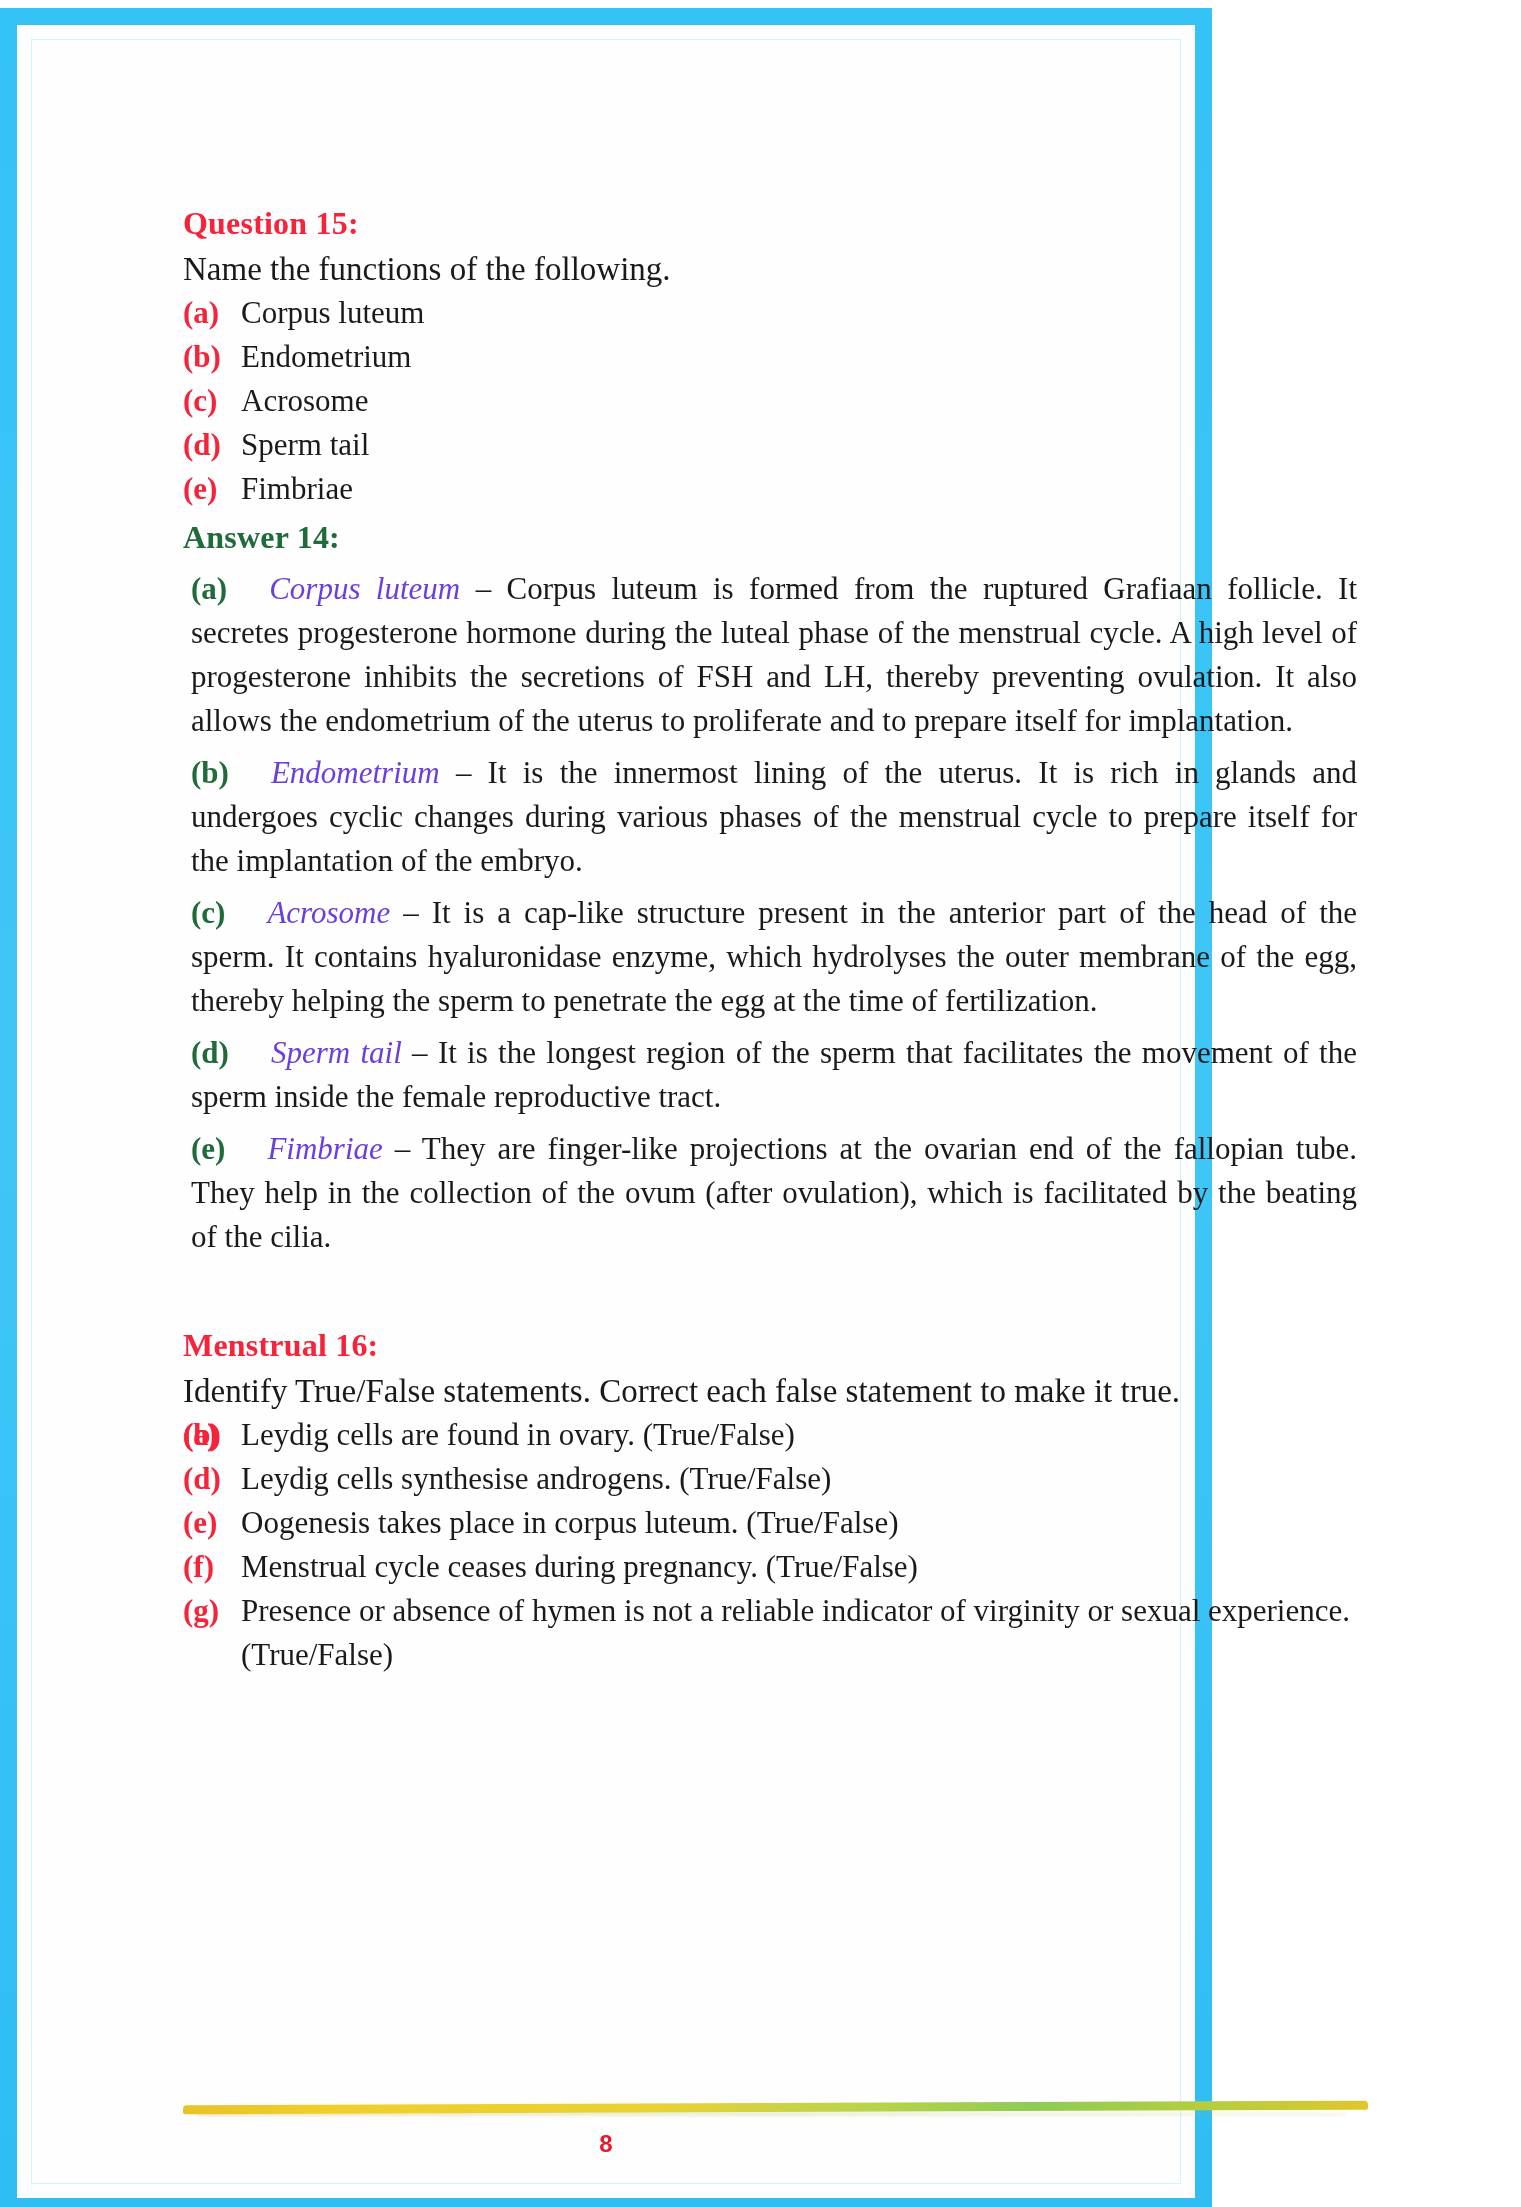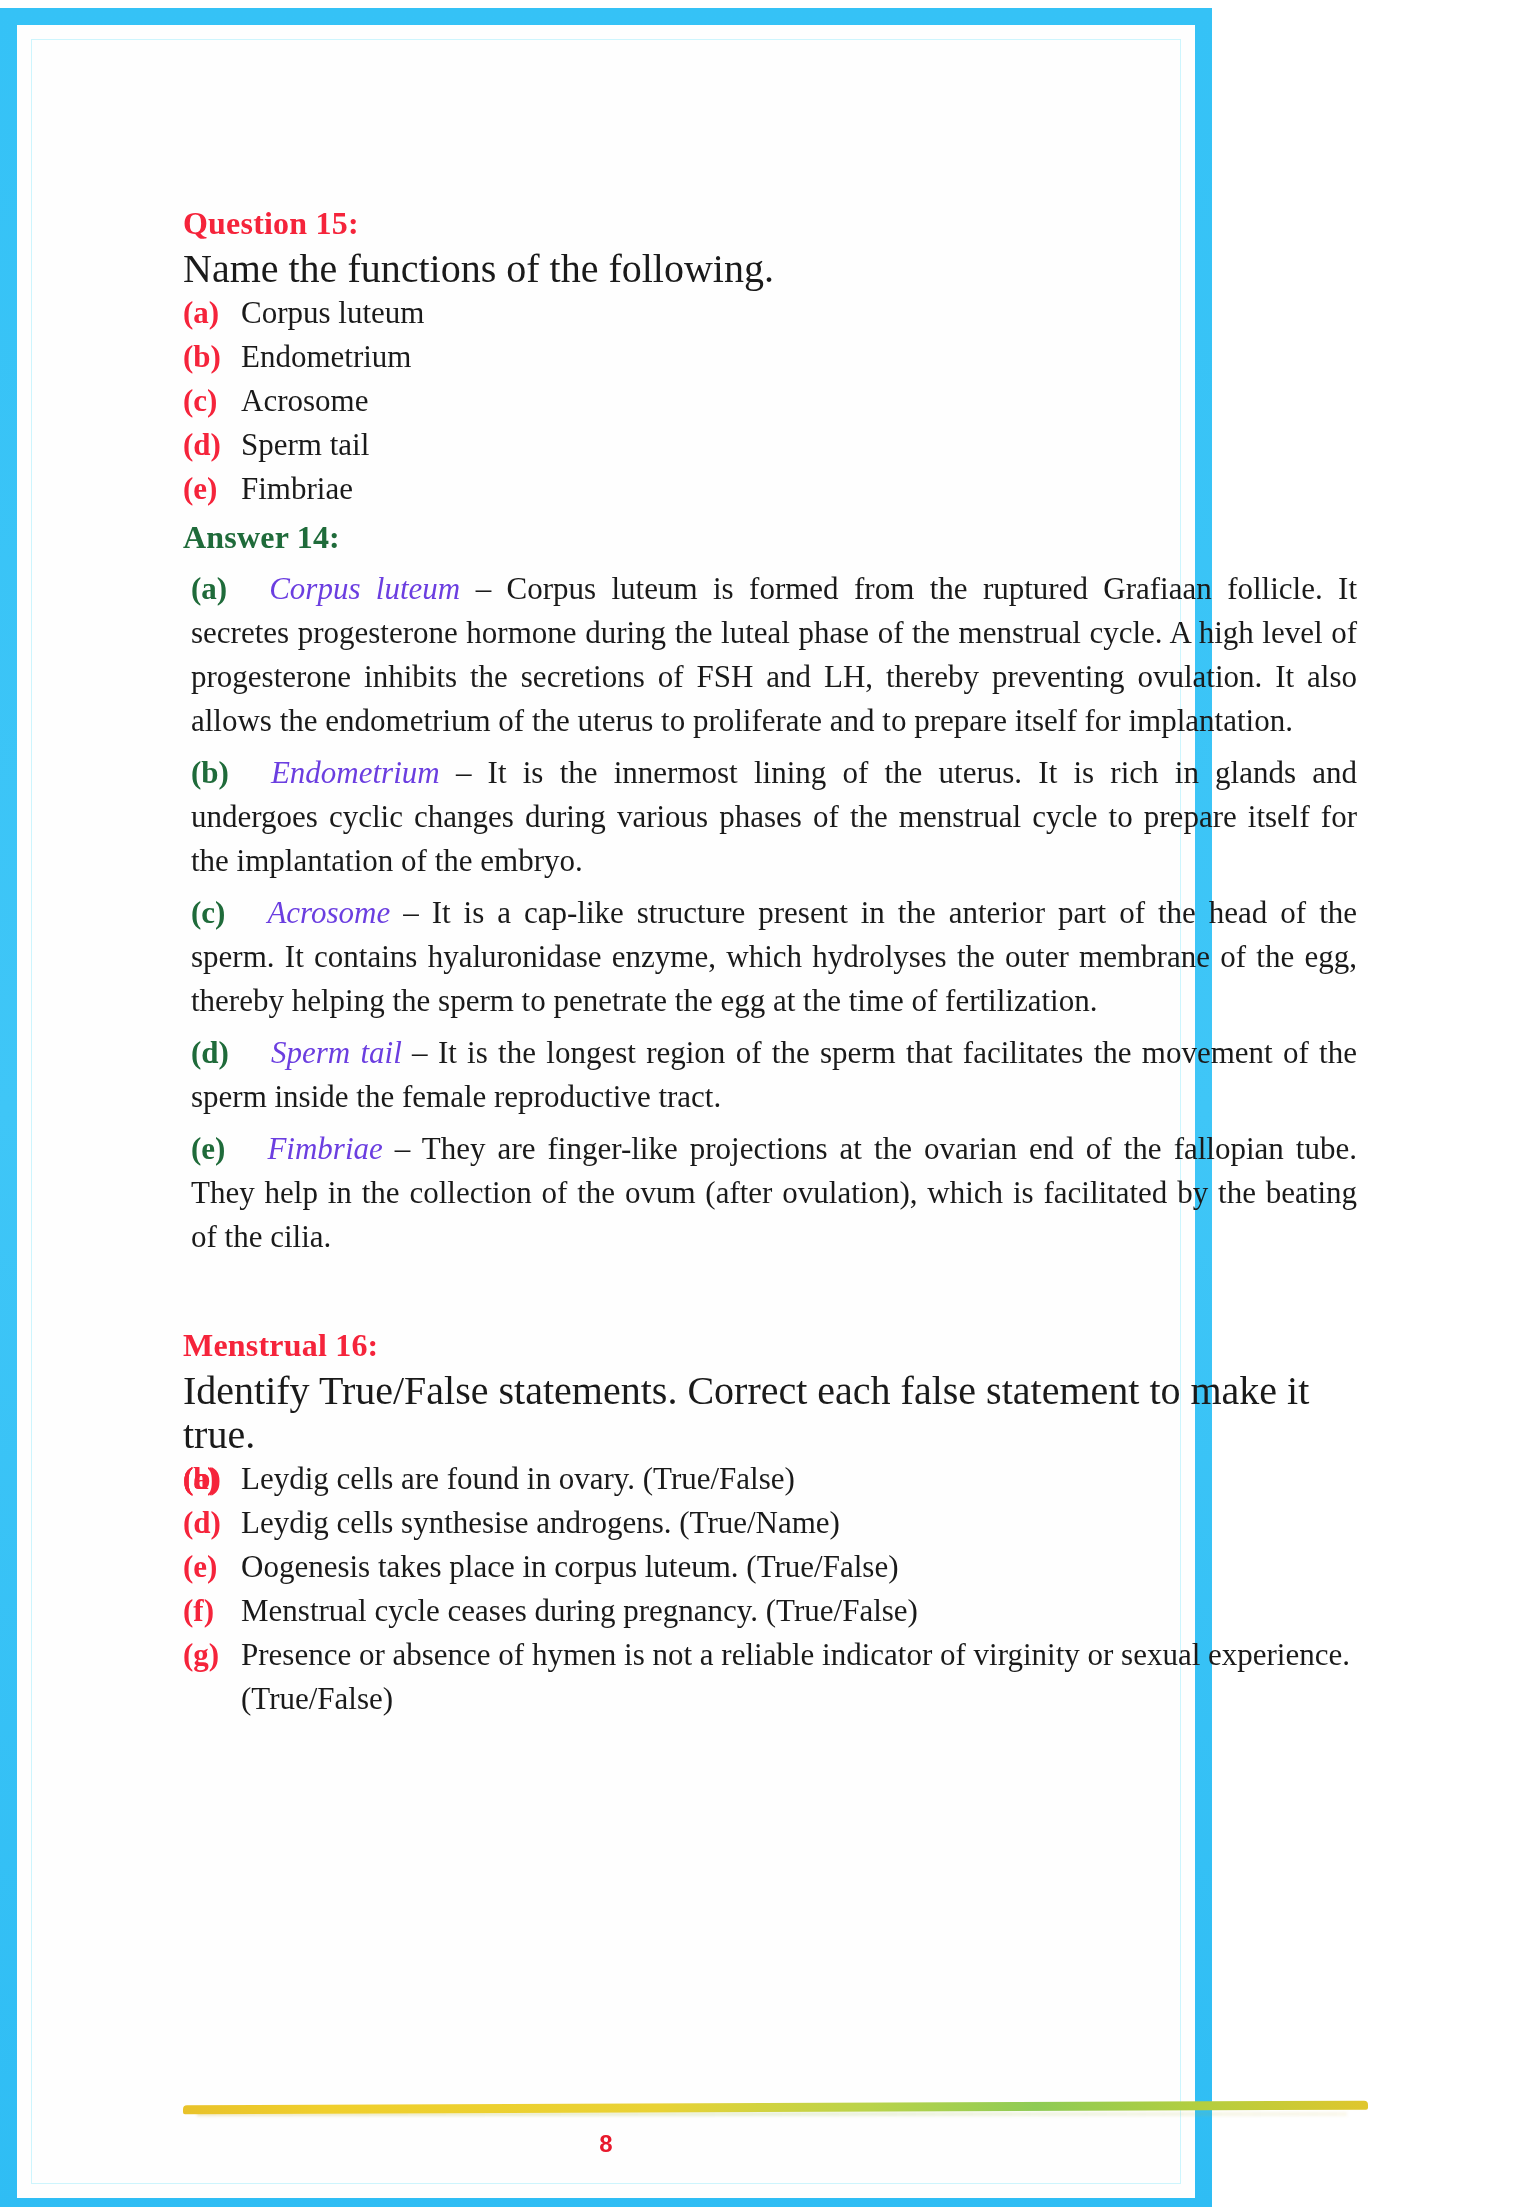--- a/index.html
+++ b/index.html
@@ -64,21 +64,21 @@
     color: #1f6b3a;
     font-weight: bold;
     font-size: 32px;
     line-height: 44px;
     margin: 4px 0 2px 0;
     letter-spacing: 0.2px;
   }
 
   
   .lead {
-    font-size: 40px;
+    font-size: 33px;
     line-height: 44px;
     color: #1a1a1a;
     margin: 0;
     font-family: Liberation Serif, serif;
   }
 
   
   .qlist {
     list-style: none;
     margin: 0;
@@ -243,21 +243,21 @@
           <li>
             <span class="marker">(a)</span>
           </li>
           <li>
             <span class="marker">(b)</span>
           </li>
           <li>
             <span class="marker">(c)</span><span>Leydig cells are found in ovary. (True/False)</span>
           </li>
           <li>
-            <span class="marker">(d)</span><span>Leydig cells synthesise androgens. (True/Name)</span>
+            <span class="marker">(d)</span><span>Leydig cells synthesise androgens. (True/False)</span>
           </li>
           <li>
             <span class="marker">(e)</span><span>Oogenesis takes place in corpus luteum. (True/False)</span>
           </li>
           <li>
             <span class="marker narrow">(f)</span><span>Menstrual cycle ceases during pregnancy. (True/False)</span>
           </li>
           <li>
             <span class="marker narrow">(g)</span><span>Presence or absence of hymen is not a reliable indicator of virginity or sexual experience. (True/False)</span>
           </li>

